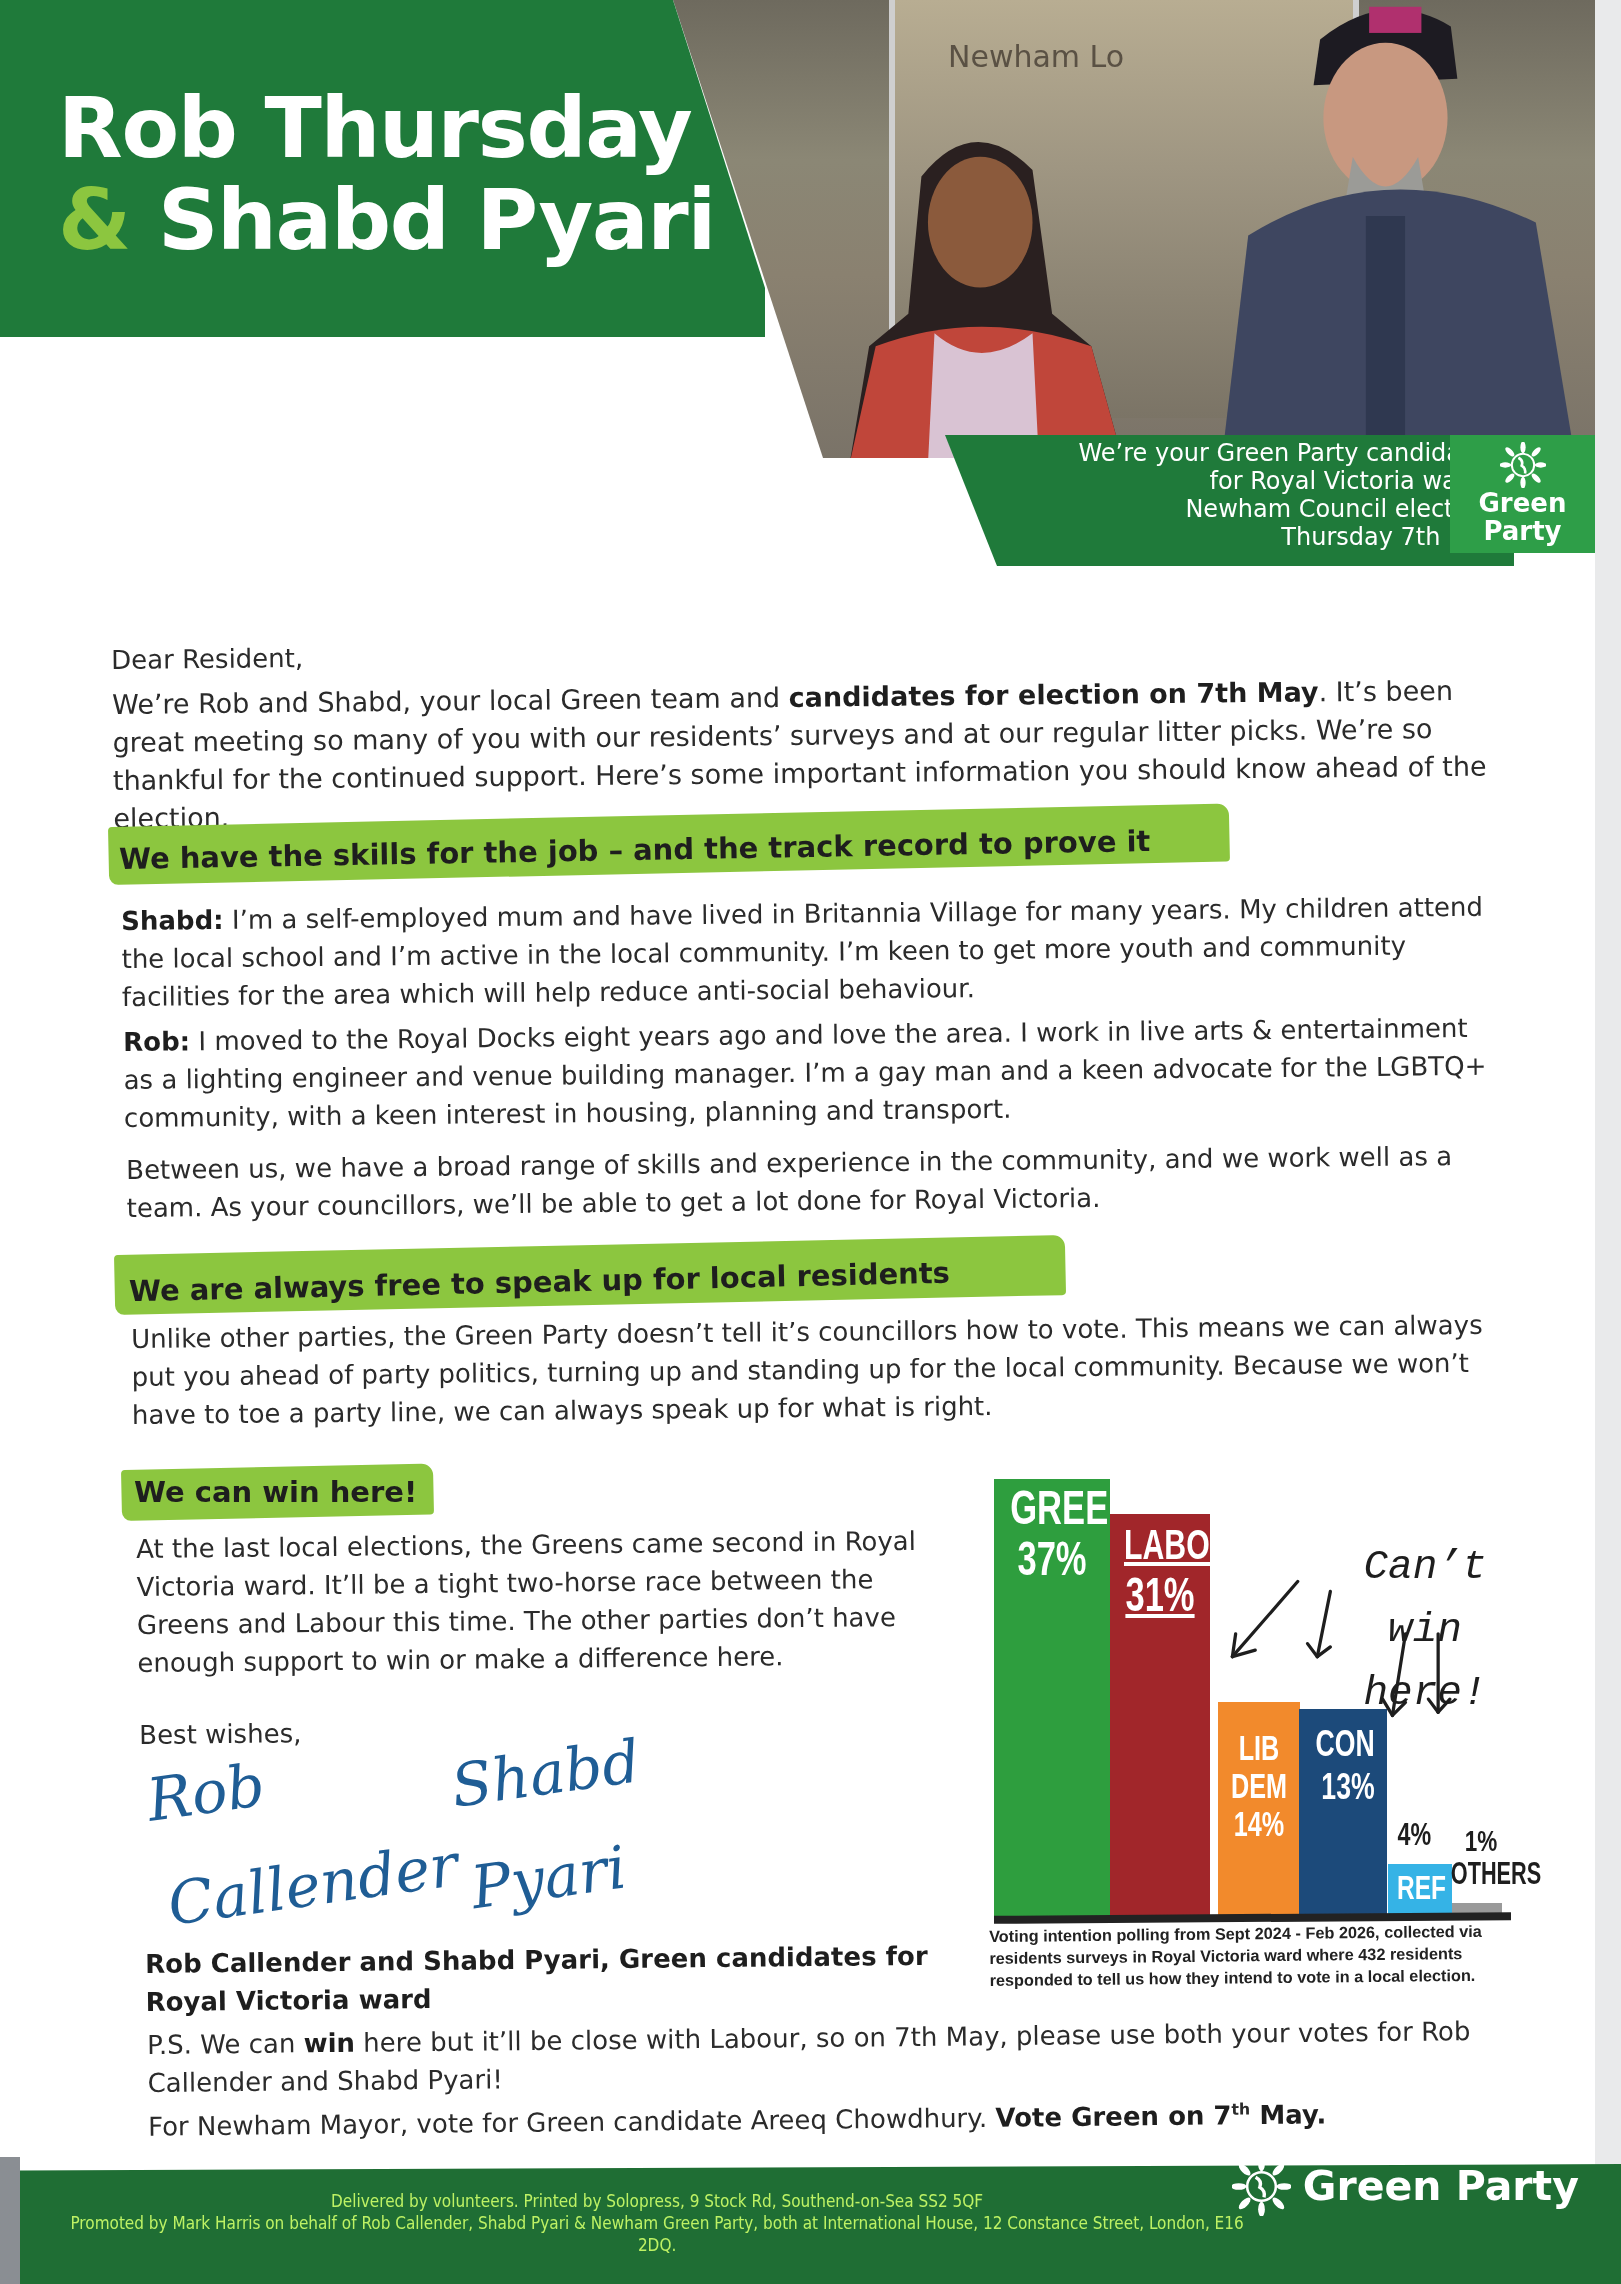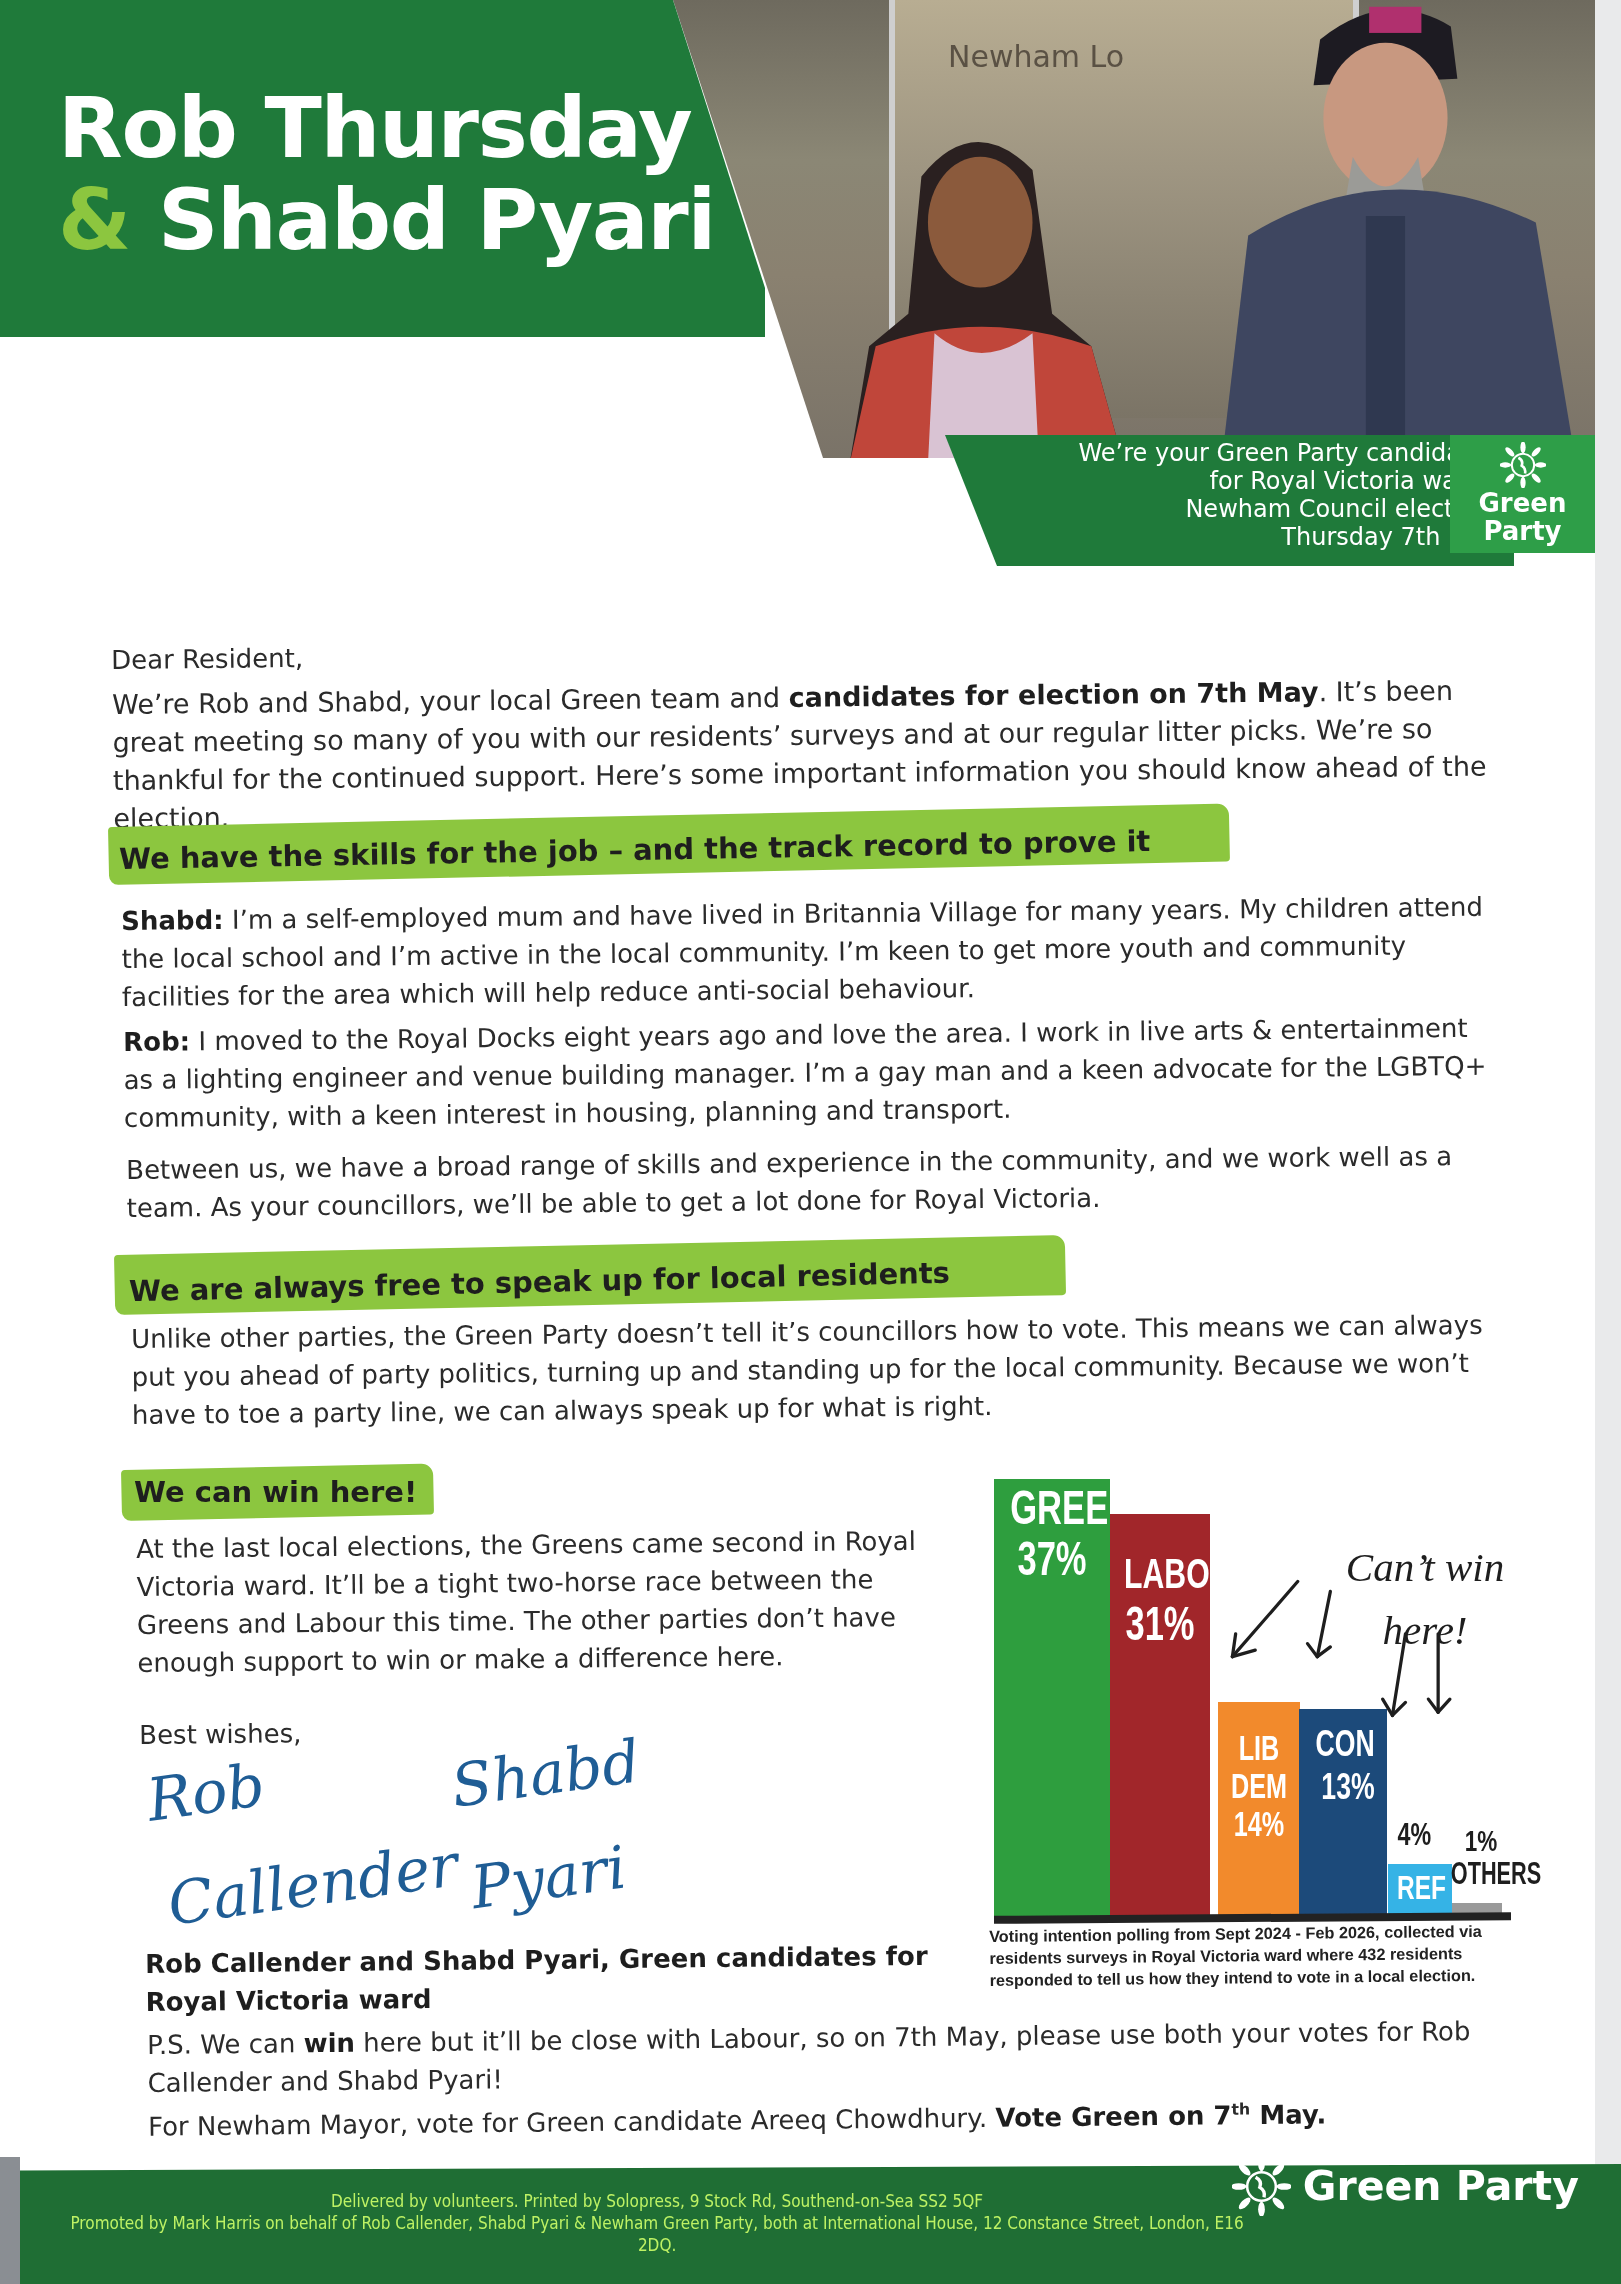--- a/index.html
+++ b/index.html
@@ -83,21 +83,21 @@
     font-size: 59px; transform: rotate(-8deg);
   }
 
   
   .chart { position: absolute; left: 987px; top: 1464px; width: 523px; height: 458px; }
   .bar { position: absolute; bottom: 6.5px; color: #fff; text-align: center;
          font-family: "Liberation Sans Narrow", "Liberation Sans", sans-serif; font-weight: bold; }
   .bar-label { display: block; transform: scaleX(0.72); white-space: nowrap; }
   .axis { position: absolute; left: 6.5px; right: 0; bottom: 0; height: 7.8px; background: #222; transform: rotate(-0.4deg); }
   .annot {
-    position: absolute; font-family: Liberation Serif, serif; font-style: italic; color: #1e1e1e;
+    position: absolute; font-family: Liberation Mono, monospace; font-style: italic; color: #1e1e1e;
     font-size: 41px; line-height: 63px; text-align: center;
   }
   .chart-note {
     position: absolute; left: 989px; top: 1925px; width: 523px;
     font-family: "Liberation Sans", sans-serif; font-weight: bold; font-size: 16.3px; line-height: 22px;
     color: #222; transform: rotate(-0.6deg); transform-origin: left top;
   }
 
   
   .footer {
@@ -210,21 +210,21 @@
 <div class="p" style="left:147px; top:2026px; width:1373px;">
   <div><span>P.S. We can </span><b>win</b><span> here but it’ll be close with Labour, so on 7th May, please use both your votes for Rob Callender and Shabd Pyari!</span></div>
   <div><span>For Newham Mayor, vote for Green candidate Areeq Chowdhury. </span><b>Vote Green on 7</b><sup style="font-weight:bold; font-size:15.7px;">th</sup><b> May.</b></div>
 </div>
 
 <div class="chart">
   <div class="bar" style="left:6.5px; width:116px; height:437px; background:#2e9e3e; font-size:48px; line-height:51px; padding-top:3.9px; box-sizing:border-box;">
     <span class="bar-label">GREEN</span>
     <span class="bar-label">37%</span>
   </div>
-  <div class="bar" style="left:123px; width:100px; height:402px; background:#a1262a; font-size:42px; line-height:50px; padding-top:35px; box-sizing:border-box;">
+  <div class="bar" style="left:123px; width:100px; height:402px; background:#a1262a; font-size:42px; line-height:50px; padding-top:6px; box-sizing:border-box;text-decoration:underline;">
     <span class="bar-label">LABOUR</span>
     <span class="bar-label" style="font-size:48px;">31%</span>
   </div>
   <div class="bar" style="left:231px; width:82px; height:214px; background:#f28a2c; font-size:35px; line-height:38px; padding-top:27px; box-sizing:border-box;">
     <span class="bar-label">LIB<br>DEM</span>
     <span class="bar-label">14%</span>
   </div>
   <div class="bar" style="left:312px; width:88px; height:207px; background:#1c4a7a; font-size:37px; line-height:43px; padding-top:13px; box-sizing:border-box;text-align:right;">
     <span class="bar-label">CON</span>
     <span class="bar-label">13%</span>

